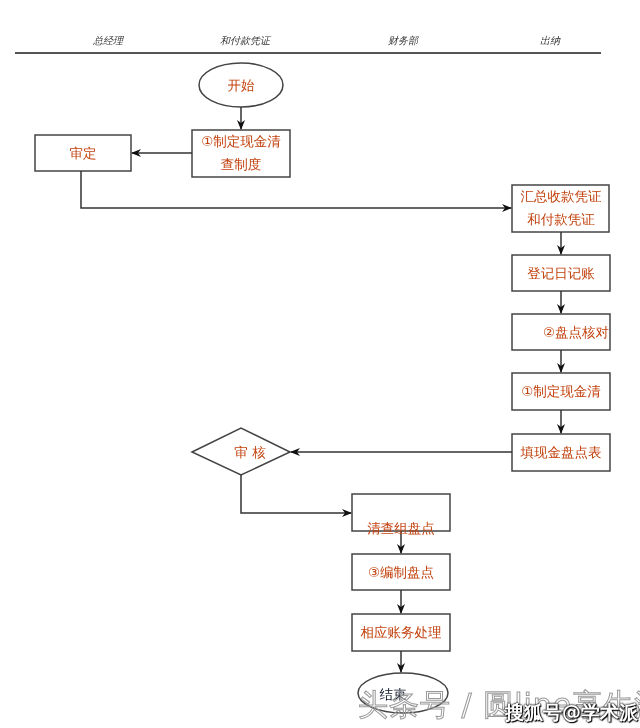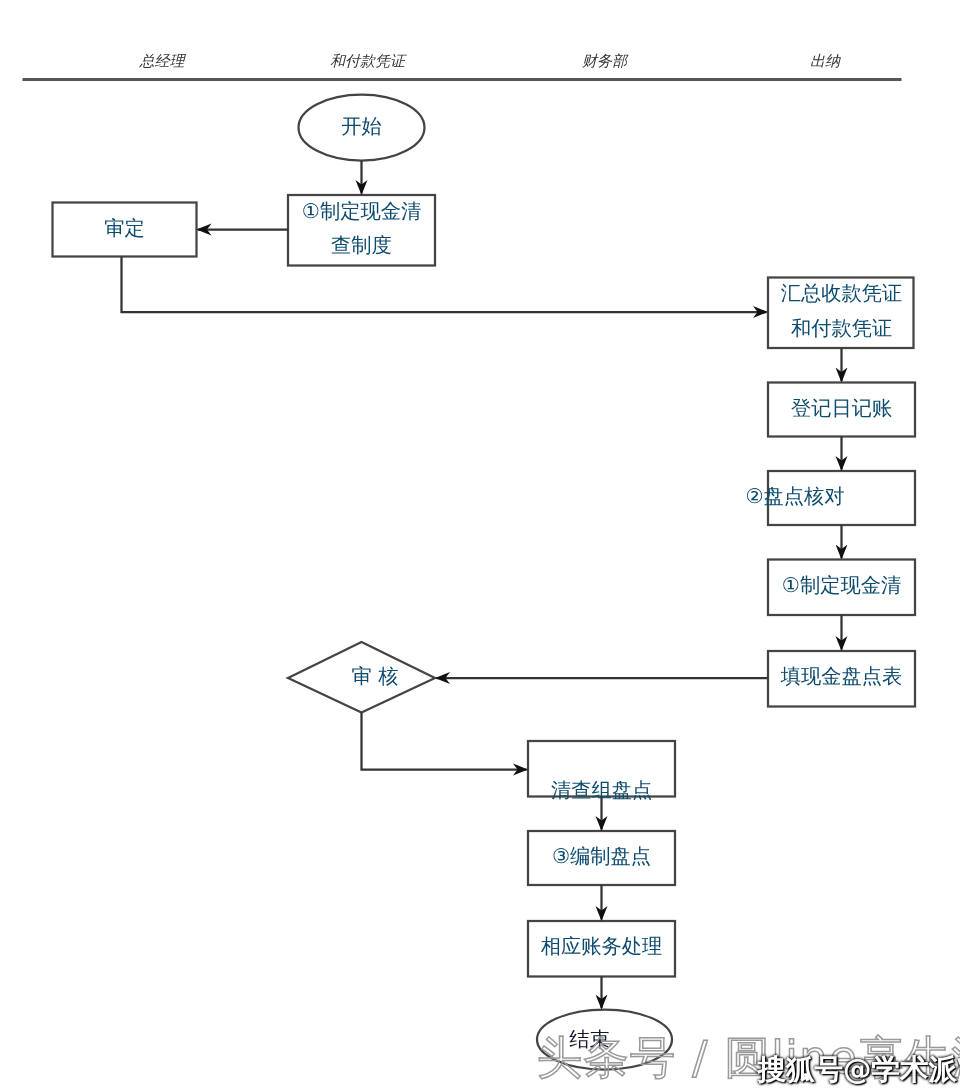--- a/index.html
+++ b/index.html
@@ -1,21 +1,21 @@
 <!DOCTYPE html>
 <html><head>
   <meta charset="utf-8">
   <style>
     html, body { margin: 0; padding: 0; background: #ffffff; }
     body { width: 640px; height: 728px; position: relative; overflow: hidden;
            font-family: "DejaVu Sans", sans-serif; color: #222; }
     .hdr { position: absolute; top: 34px; font-size: 10px; transform: translateX(-50%); white-space: nowrap; color: #333; font-style: italic; }
     .hline { position: absolute; left: 15px; top: 52px; width: 586px; height: 0; border-top: 2px solid #555; }
     svg#flow { position: absolute; left: 0; top: 0; }
-    .node-text { position: absolute; font-size: 13.5px; text-align: center; line-height: 23px; color: #0c4a6e; transform: translate(-50%, -50%); white-space: nowrap; }
+    .node-text { position: absolute; font-size: 13.5px; text-align: center; line-height: 23px; color: #c2410c; transform: translate(-50%, -50%); white-space: nowrap; }
     .wm1 { position: absolute; left: 358px; top: 685px; font-size: 30px; color: rgba(255,255,255,0.0);
            -webkit-text-stroke: 1px #9a9a9a; letter-spacing: 1px; white-space: nowrap; }
     .wm2 { position: absolute; left: 505px; top: 700px; font-size: 19px; font-weight: bold; color: #fff;
            text-shadow: 0 0 2px #000, 0 0 2px #000, 1px 1px 1px #000; white-space: nowrap; }
   </style>
 </head>
 <body>
 
 <div class="hdr" style="left:108px">总经理</div>
 <div class="hdr" style="left:245px">和付款凭证</div>
@@ -64,21 +64,21 @@
 <div class="node-text" style="left:241px;top:153px">
   <div>①制定现金清</div>
   <div>查制度</div>
 </div>
 <div class="node-text" style="left:83px;top:153px">审定</div>
 <div class="node-text" style="left:561px;top:208px">
   <div>汇总收款凭证</div>
   <div>和付款凭证</div>
 </div>
 <div class="node-text" style="left:561px;top:273px">登记日记账</div>
-<div class="node-text" style="left:530px;top:332px">②盘点核对</div>
+<div class="node-text" style="left:576px;top:332px">②盘点核对</div>
 <div class="node-text" style="left:561px;top:391px">①制定现金清</div>
 <div class="node-text" style="left:561px;top:452px">填现金盘点表</div>
 <div class="node-text" style="left:250px;top:452px">审 核</div>
 <div class="node-text" style="left:401px;top:528px">清查组盘点</div>
 <div class="node-text" style="left:401px;top:572px">③编制盘点</div>
 <div class="node-text" style="left:401px;top:632px">相应账务处理</div>
 <div class="node-text" style="left:393px;top:694px;color:#0f172a">结束</div>
 
 <div class="wm1">头条号 / 圆line享生活</div>
 <div class="wm2">搜狐号@学术派V</div>

